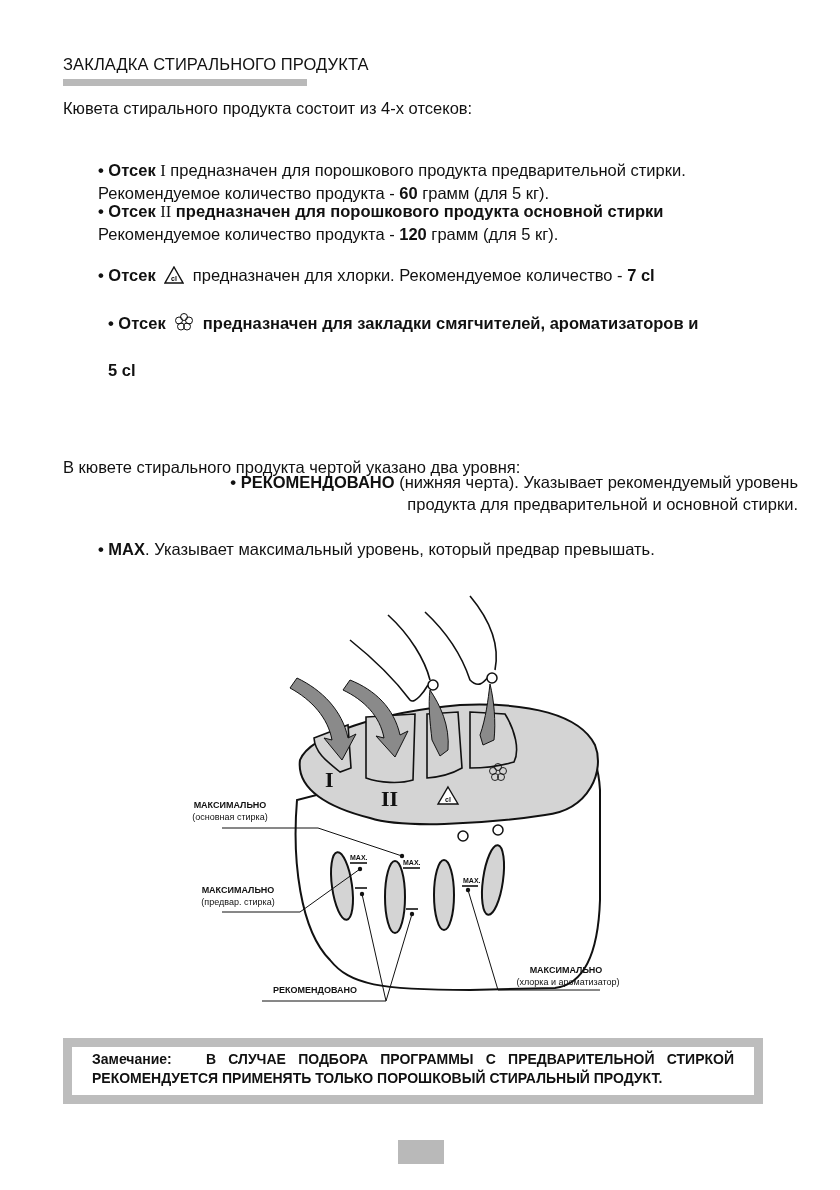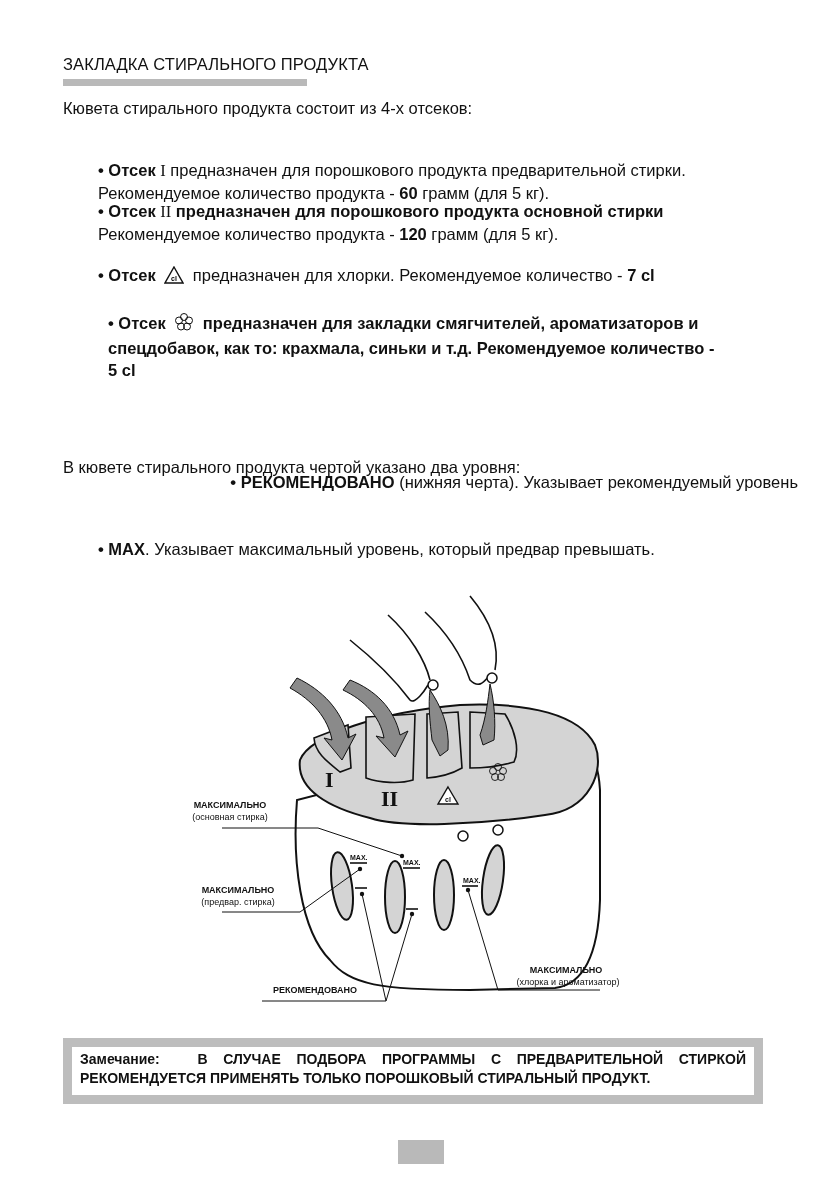--- a/index.html
+++ b/index.html
@@ -9,21 +9,21 @@
   .heading-bar { position: absolute; left: 63px; top: 79px; width: 244px; height: 7px; background: #b9b9b9; }
   .intro { position: absolute; left: 63px; top: 99px; font-size: 16.5px; }
   .item { position: absolute; left: 98px; font-size: 16.5px; line-height: 22px; width: 700px; }
   .item b { font-weight: bold; }
   .bullet { font-weight: bold; }
   .ico { display: inline-block; vertical-align: -3px; margin: 0 4px; }
   .levels-intro { position: absolute; left: 63px; top: 458px; font-size: 16.5px; }
   .diagram { position: absolute; left: 150px; top: 585px; width: 520px; height: 420px; }
   .note { position: absolute; left: 63px; top: 1038px; width: 700px; height: 66px; background: #bdbdbd; }
   .note-inner { position: absolute; left: 9px; top: 9px; right: 9px; bottom: 9px; background: #fff;
-                font-size: 14px; font-weight: bold; line-height: 19px; padding: 3px 8px; box-sizing: border-box;
+                font-size: 14px; font-weight: bold; line-height: 19px; padding: 3px 20px; box-sizing: border-box;
                 text-align: justify; text-align-last: left; font-family: "Liberation Sans", sans-serif; }
   .note-label { margin-right: 22px; }
   .page-num { position: absolute; left: 398px; top: 1140px; width: 46px; height: 24px; background: #b9b9b9; }
   .dlabel { font-family: "Liberation Sans", sans-serif; font-weight: bold; font-size: 9px; fill: #111; }
   .dsub { font-family: "Liberation Sans", sans-serif; font-size: 9px; fill: #111; }
 </style>
 </head>
 <body>
 
 <div class="heading">ЗАКЛАДКА СТИРАЛЬНОГО ПРОДУКТА</div>
@@ -65,29 +65,30 @@
   <span class="ico">
     <svg width="20" height="20" viewBox="0 0 20 20" fill="none" stroke="#111" stroke-width="1">
       <circle cx="10" cy="5" r="3.5"></circle>
         <circle cx="15" cy="8.5" r="3.5"></circle>
         <circle cx="13" cy="14.5" r="3.5"></circle>
       <circle cx="7" cy="14.5" r="3.5"></circle>
         <circle cx="5" cy="8.5" r="3.5"></circle>
     </svg>
   </span>
   <span>предназначен для закладки смягчителей, ароматизаторов и</span><br>
-  <span>спецдобавок, как то: крахмала, синьки и т.д. Рекомендуемое количество -</span><br>
+  <br>
   <span>5 cl</span>
 </div>
 
 <div class="levels-intro">В кювете стирального продукта  чертой указано два уровня:</div>
 
 <div class="item" style="top:470px;left:98px;top:471px;text-align:right;">
   <b>• РЕКОМЕНДОВАНО</b>
   <span>(нижняя черта). Указывает рекомендуемый уровень</span><br>
+  <span>продукта для предварительной и основной стирки.</span>
 </div>
 
 <div class="item" style="top:538px;">
   <b>• MAX</b><span>. Указывает максимальный уровень, который предвар превышать.</span>
 </div>
 
 <div class="diagram">
   <svg width="520" height="420" viewBox="150 585 520 420" xmlns="http://www.w3.org/2000/svg">
 
     <path d="M297,800 C292,860 300,930 330,960 C350,985 380,990 470,990 L555,988 C580,985 598,960 600,900 L600,790 C598,755 585,738 570,730 Z" fill="#fff" stroke="#111" stroke-width="2"></path>

